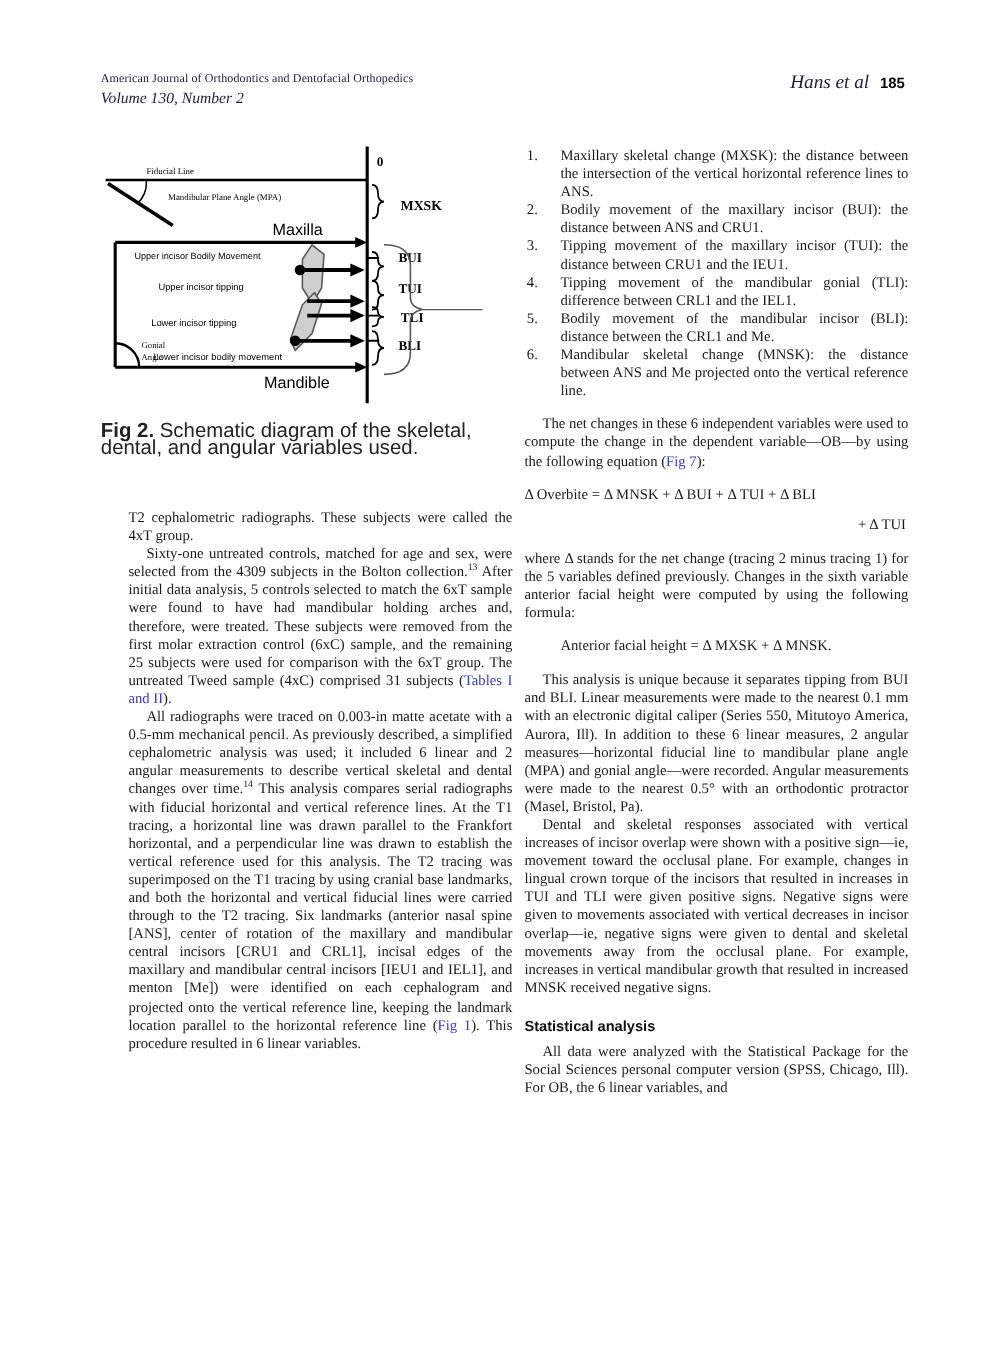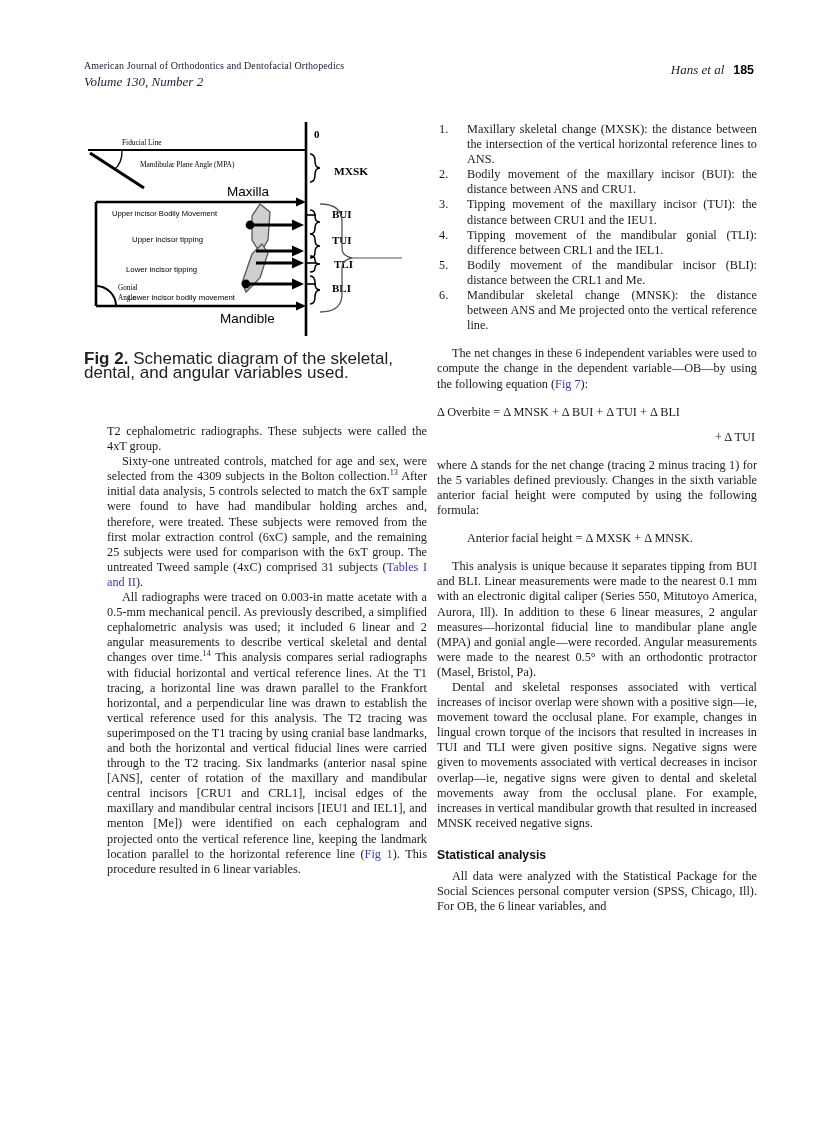--- a/index.html
+++ b/index.html
@@ -9,21 +9,21 @@
     position:relative;overflow:hidden;
   }
   .page{position:absolute;left:0;top:0;width:838px;height:1122px;}
 
   
   .runhead{position:absolute;left:84px;top:60px;width:670px;height:34px;}
   .rh-left{position:absolute;left:0;top:0;width:470px;}
   .rh-l1{font-size:10px;letter-spacing:.1px;color:#1d1d33;}
   .rh-l2{font-style:italic;font-size:13px;margin-top:3px;color:#1d1d33;}
   .rh-right{position:absolute;right:0;top:0;text-align:right;white-space:nowrap;}
-  .rh-auth{font-style:italic;font-size:13px;color:#1d1d33;margin-left:35px;}
+  .rh-auth{font-style:italic;font-size:16px;color:#1d1d33;margin-left:35px;}
   .rh-page{font-weight:bold;font-size:12.4px;margin-left:9px;color:#000;
            font-family:"Liberation Sans",sans-serif;}
 
   
   .col{position:absolute;width:320px;font-size:12.25px;line-height:15.1px;
        text-align:justify;}
   .col-left{left:84px;top:120px;margin-left:23px;}
   .col-right{left:437px;top:122px;}
 
   p{margin:0;text-indent:15px;}

